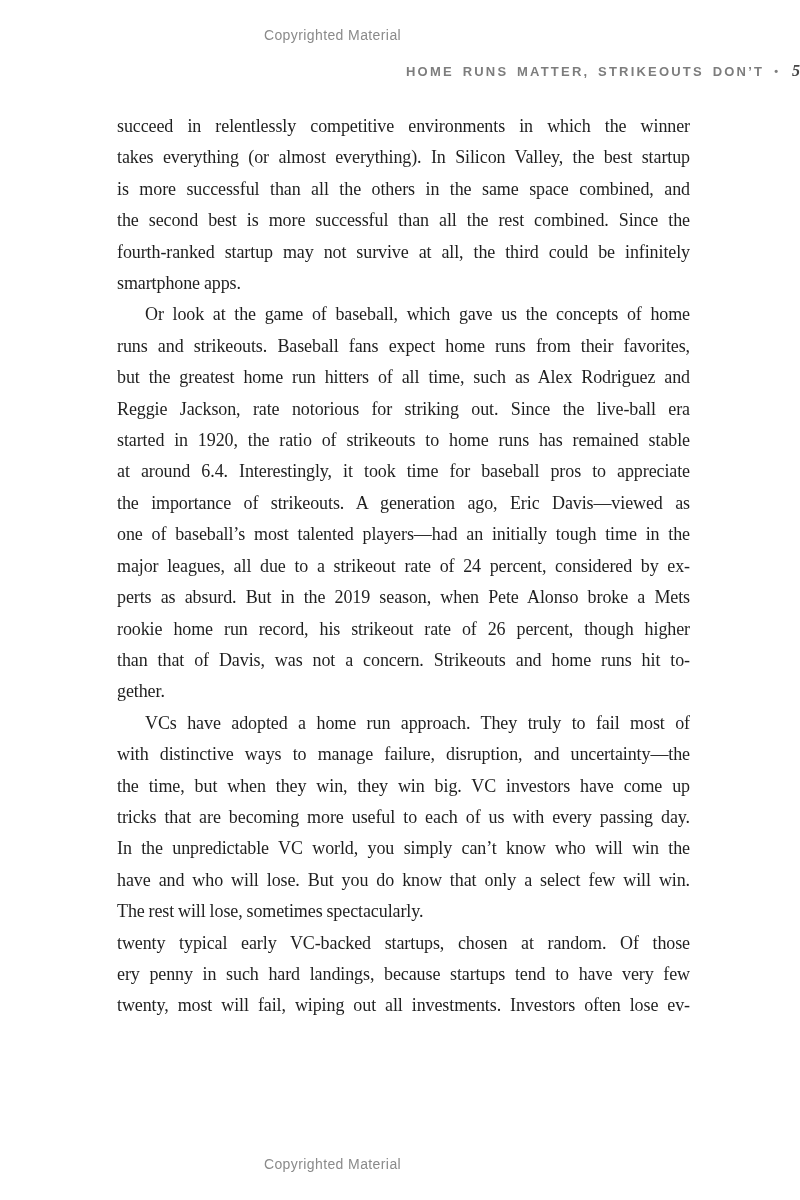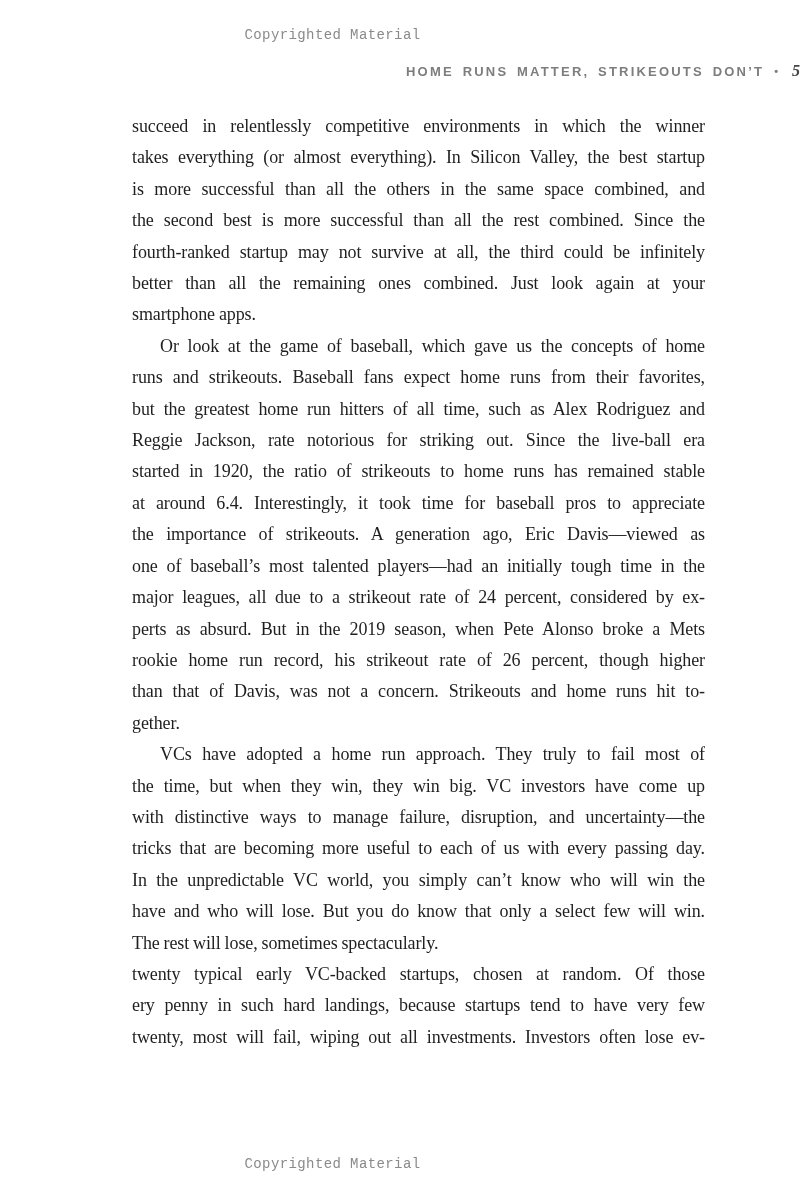--- a/index.html
+++ b/index.html
@@ -9,21 +9,21 @@
     height: 1200px;
     background: #ffffff;
     font-family: "Liberation Serif", serif;
     overflow: hidden;
   }
   .copyright-notice {
     position: absolute;
     left: 0;
     width: 665px;
     text-align: center;
-    font-family: Liberation Mono, monospace;
+    font-family: Liberation Sans, sans-serif;
     font-size: 14px;
     color: #8a8a8a;
     letter-spacing: 0.4px;
   }
   .copyright-top { top: 27px; }
   .copyright-bottom { top: 1156px; }
   .running-head {
     position: absolute;
     top: 62px;
     left: 0;
@@ -54,21 +54,20 @@
     color: #454545;
   }
   .page-body {
     position: absolute;
     top: 111px;
     left: 117px;
     width: 573px;
     color: #1f1f1f;
     font-size: 18px;
     line-height: 31.4px;
-    margin-left: 15px;
   }
   .para { margin: 0; }
   .line {
     text-align: justify;
     text-align-last: justify;
     white-space: nowrap;
     letter-spacing: -0.1px;
     word-spacing: -0.5px;
     overflow: hidden;
   }
@@ -86,42 +85,41 @@
     <span>HOME RUNS MATTER, STRIKEOUTS DON’T</span><span class="sep">•</span><span class="pagenum">5</span>
   </div>
 
   <div class="page-body">
       <div class="para">
         <div class="line">succeed in relentlessly competitive environments in which the winner</div>
         <div class="line">takes everything (or almost everything). In Silicon Valley, the best startup</div>
         <div class="line">is more successful than all the others in the same space combined, and</div>
         <div class="line">the second best is more successful than all the rest combined. Since the</div>
         <div class="line">fourth-ranked startup may not survive at all, the third could be infinitely</div>
-        <div class="line">better than all the remaining ones combined. Just look again at your</div>
         <div class="line endline">smartphone apps.</div>
       </div>
       <div class="para">
         <div class="line indent">Or look at the game of baseball, which gave us the concepts of home</div>
         <div class="line">runs and strikeouts. Baseball fans expect home runs from their favorites,</div>
         <div class="line">but the greatest home run hitters of all time, such as Alex Rodriguez and</div>
         <div class="line">Reggie Jackson, rate notorious for striking out. Since the live-ball era</div>
         <div class="line">started in 1920, the ratio of strikeouts to home runs has remained stable</div>
         <div class="line">at around 6.4. Interestingly, it took time for baseball pros to appreciate</div>
         <div class="line">the importance of strikeouts. A generation ago, Eric Davis—viewed as</div>
         <div class="line">one of baseball’s most talented players—had an initially tough time in the</div>
         <div class="line">major leagues, all due to a strikeout rate of 24 percent, considered by ex-</div>
         <div class="line">perts as absurd. But in the 2019 season, when Pete Alonso broke a Mets</div>
         <div class="line">rookie home run record, his strikeout rate of 26 percent, though higher</div>
         <div class="line">than that of Davis, was not a concern. Strikeouts and home runs hit to-</div>
         <div class="line endline">gether.</div>
       </div>
       <div class="para">
         <div class="line indent">VCs have adopted a home run approach. They truly to fail most of</div>
+        <div class="line">with distinctive ways to manage failure, disruption, and uncertainty—the</div>
         <div class="line">the time, but when they win, they win big. VC investors have come up</div>
-        <div class="line">with distinctive ways to manage failure, disruption, and uncertainty—the</div>
         <div class="line">tricks that are becoming more useful to each of us with every passing day.</div>
         <div class="line">In the unpredictable VC world, you simply can’t know who will win the</div>
         <div class="line">have and who will lose. But you do know that only a select few will win.</div>
         <div class="line endline">The rest will lose, sometimes spectacularly.</div>
       </div>
       <div class="para">
         <div class="line">twenty typical early VC-backed startups, chosen at random. Of those</div>
         <div class="line">ery penny in such hard landings, because startups tend to have very few</div>
         <div class="line">twenty, most will fail, wiping out all investments. Investors often lose ev-</div>
       </div>

